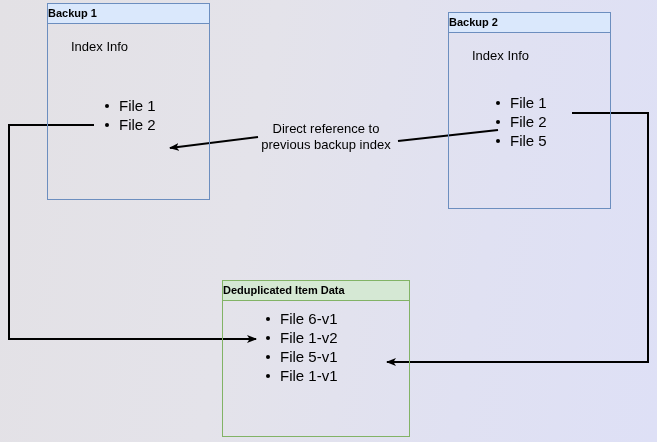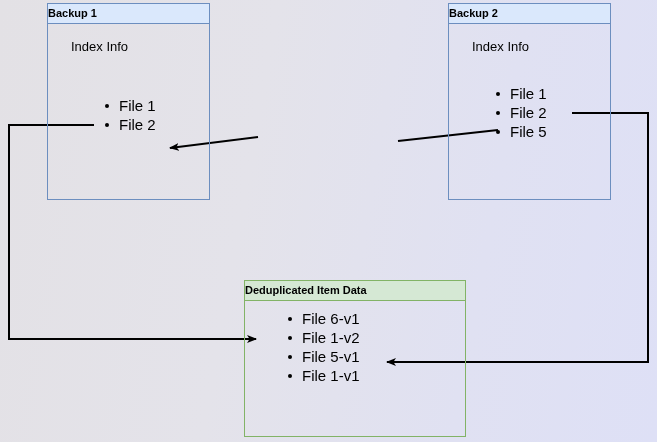--- a/index.html
+++ b/index.html
@@ -123,38 +123,40 @@
     <div class="node-header">Backup 1</div>
     <div class="node-body">
       <div class="index-title" style="left:24px; top:36px;">Index Info</div>
       <ul class="file-list" style="left:57px; top:93px;">
         <li>File 1</li>
         <li>File 2</li>
       </ul>
     </div>
   </div>
 
-  <div class="node blue-node" style="left:448px; top:3px; width:163px; height:198px;">
+  <div class="node blue-node" style="left:448px; top:12px; width:163px; height:198px;">
     <div class="node-header">Backup 2</div>
     <div class="node-body">
       <div class="index-title" style="left:24px; top:36px;">Index Info</div>
       <ul class="file-list" style="left:47px; top:81px;">
         <li>File 1</li>
         <li>File 2</li>
         <li>File 5</li>
       </ul>
     </div>
   </div>
 
-  <div class="node green-node" style="left:244px; top:280px; width:222px; height:158px;">
+  <div class="node green-node" style="left:222px; top:280px; width:188px; height:158px;">
     <div class="node-header">Deduplicated Item Data</div>
     <div class="node-body">
       <ul class="file-list" style="left:43px; top:29px;">
         <li>File 6-v1</li>
         <li>File 1-v2</li>
         <li>File 5-v1</li>
         <li>File 1-v1</li>
       </ul>
     </div>
   </div>
 
+  <div class="edge-label" style="left:246px; top:121px; width:160px;">Direct reference to
+previous backup index</div>
 
 </div>
 
 </body></html>

